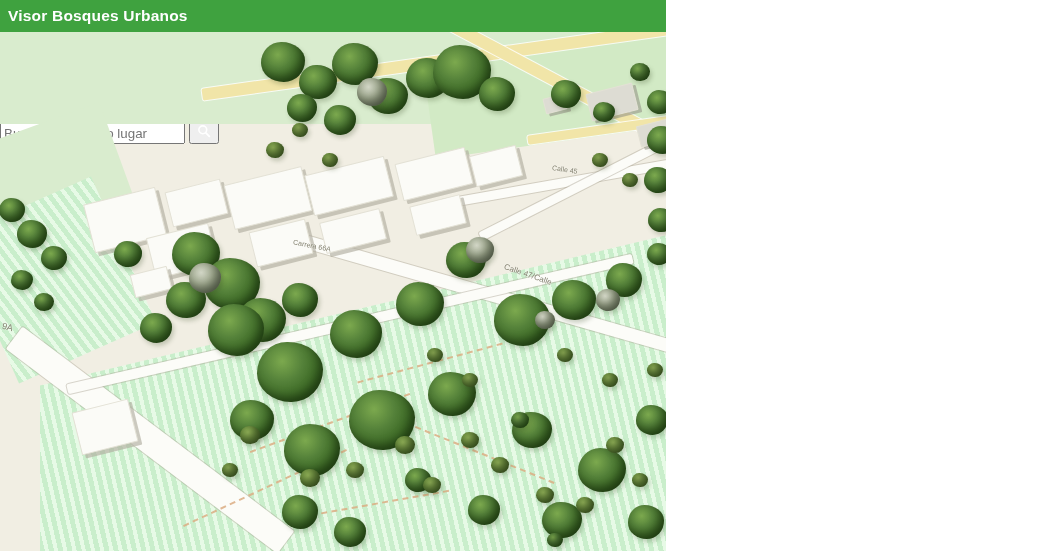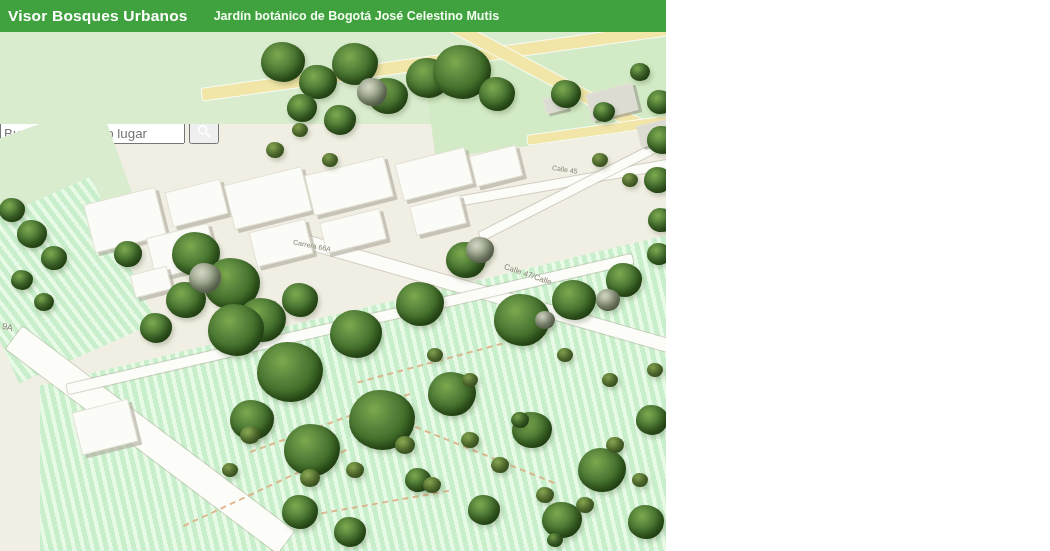--- a/index.html
+++ b/index.html
@@ -101,21 +101,20 @@
     background-size:12px 15px,10px 13px,16px 19px,auto,auto,auto;}
 </style>
 </head>
 <body>
 
 <div class="app">
 
   <div class="left-panel">
     <header class="appbar">
       <span class="app-title">Visor Bosques Urbanos</span>
-      <span class="map-title">Jardín botánico de Bogotá José Celestino Mutis</span>
     </header>
 
     <div class="map">
       <div id="map-canvas">
         <div class="park-top"></div>
         <div class="park-tr"></div>
         <div class="park-left"></div>
         <div class="stripes stripes-left"></div>
         <div class="stripes field"></div>
       <div class="road road-y" style="left: 200px; top: 24px; width: 470px; height: 12px; transform: rotate(-8deg);"></div>

